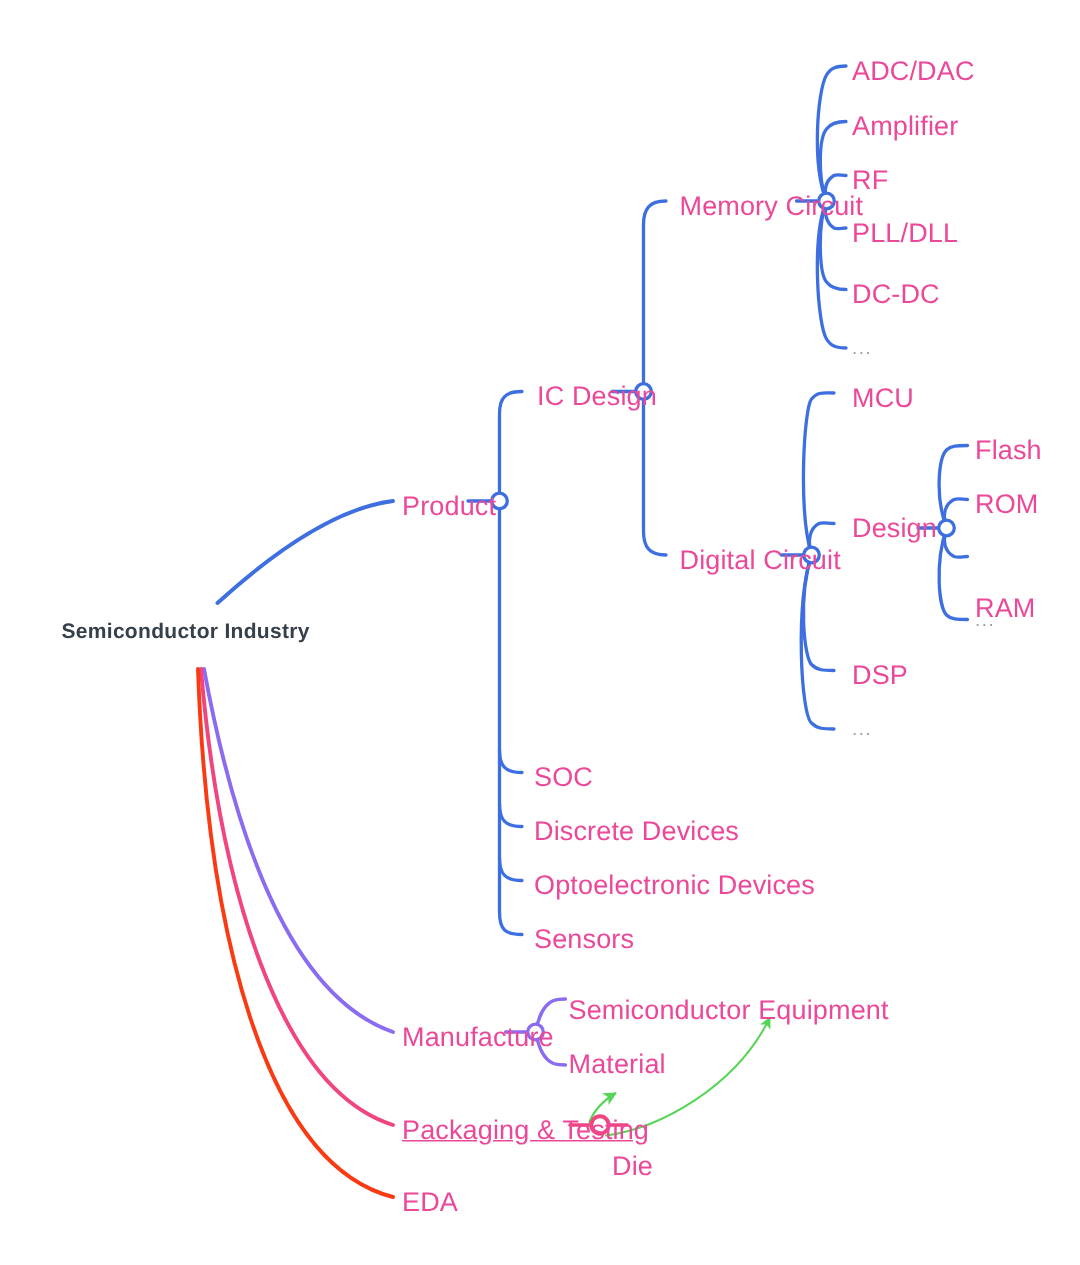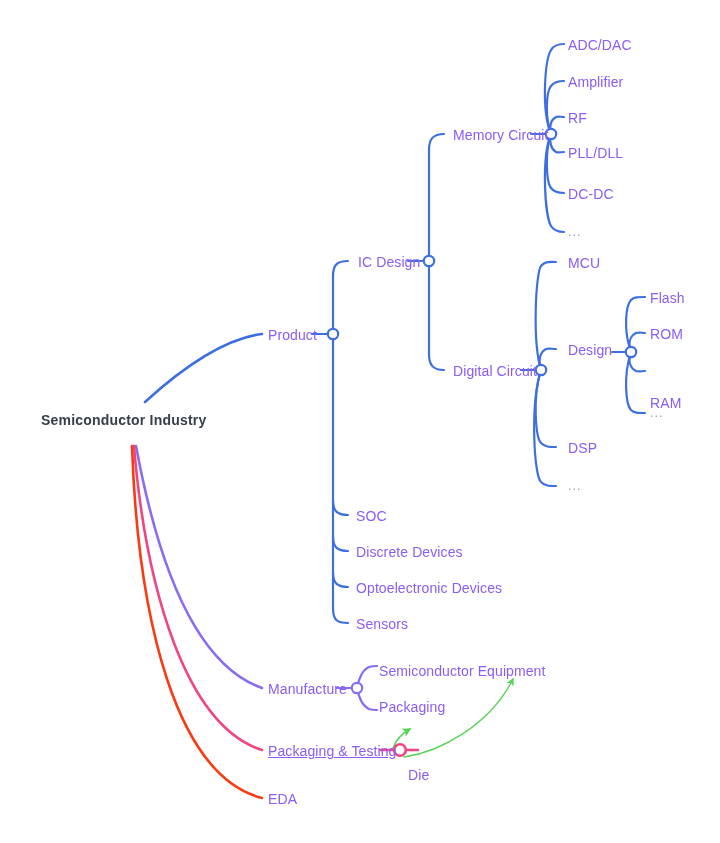--- a/index.html
+++ b/index.html
@@ -16,22 +16,22 @@
   }
   #canvas {
     position: absolute;
     left: 0; top: 0;
     width: 720px;
     height: 843px;
   }
   .mm-label {
     position: absolute;
     font-family: "Liberation Sans", sans-serif;
-    font-size: 14px;
-    color: #8b5cf6;
+    font-size: 18px;
+    color: #ec4899;
     white-space: nowrap;
     line-height: 1;
     letter-spacing: 0.1px;
   }
   .mm-root-label {
     position: absolute;
     font-family: "Liberation Sans", sans-serif;
     font-size: 14px;
     font-weight: bold;
     color: #36404a;
@@ -145,15 +145,15 @@
 <div class="mm-label" style="left:568px; top:343px;">Design</div>
 <div class="mm-label" style="left:568px; top:441px;">DSP</div>
 <div class="mm-label mm-ellipsis" style="left:568px; top:480px;">...</div>
 
 <div class="mm-label" style="left:650px; top:291px;">Flash</div>
 <div class="mm-label" style="left:650px; top:327px;">ROM</div>
 <div class="mm-label" style="left:650px; top:364px;margin-top:32px;">RAM</div>
 <div class="mm-label mm-ellipsis" style="left:650px; top:407px;">...</div>
 
 <div class="mm-label" style="left:379px; top:664px;">Semiconductor Equipment</div>
-<div class="mm-label" style="left:379px; top:700px;">Packaging</div>
+<div class="mm-label" style="left:379px; top:700px;">Material</div>
 
 <div class="mm-label" style="left:408px; top:744px;margin-top:24px;">Die</div>
 
 </body></html>

